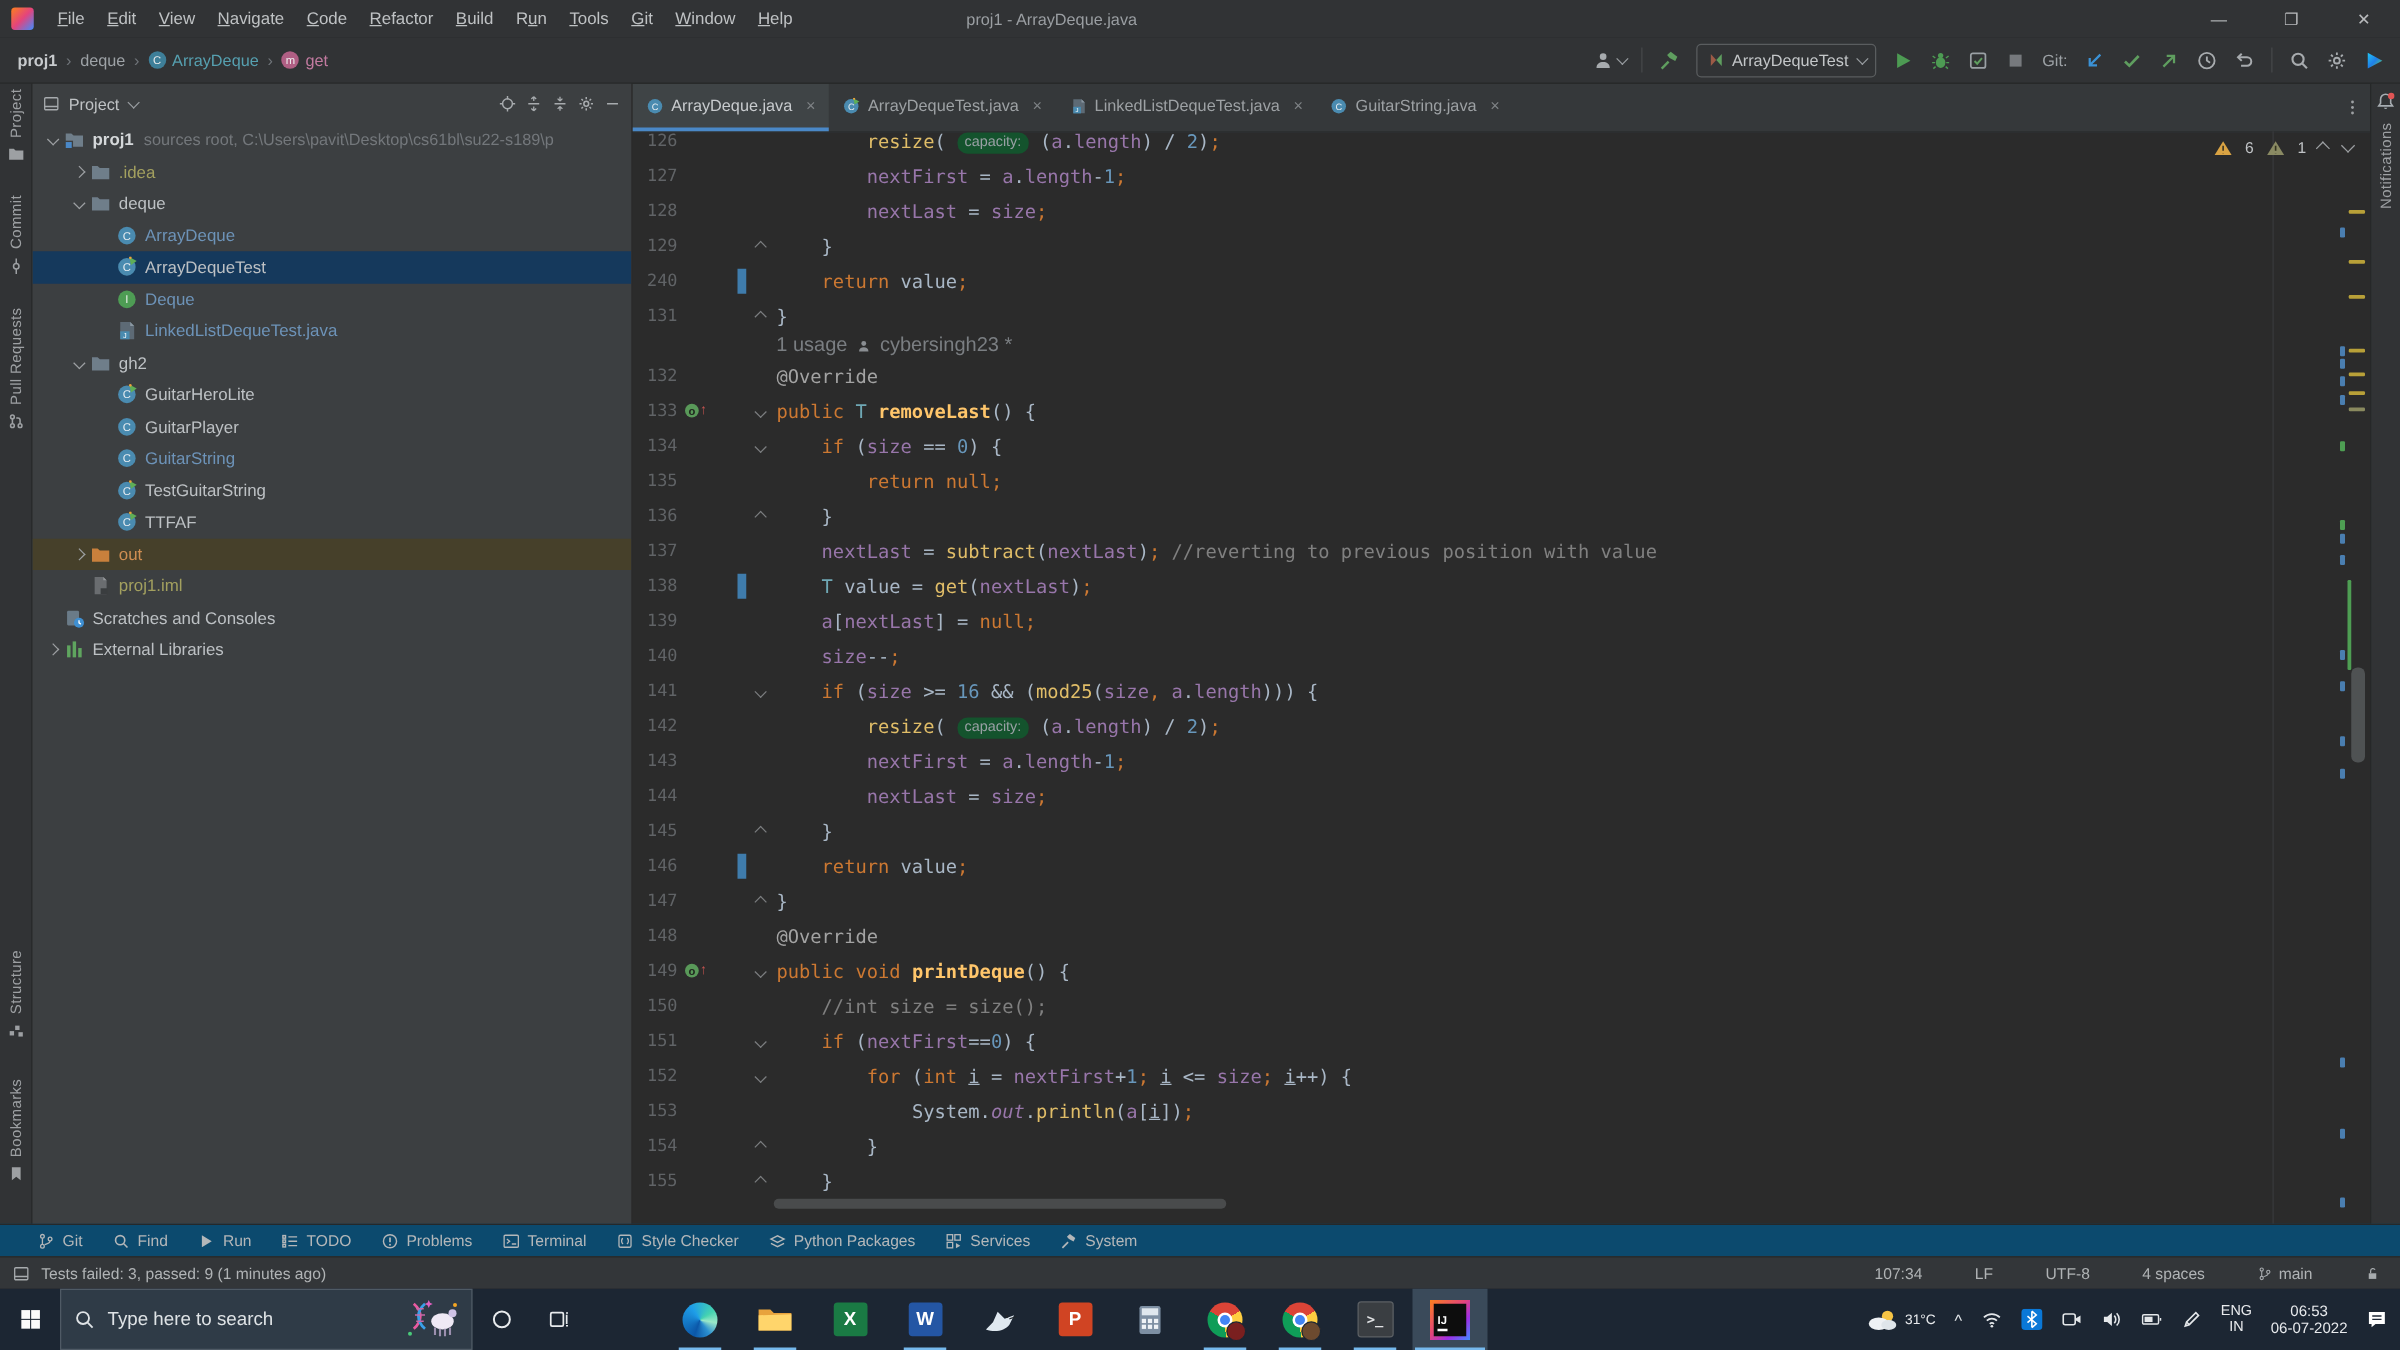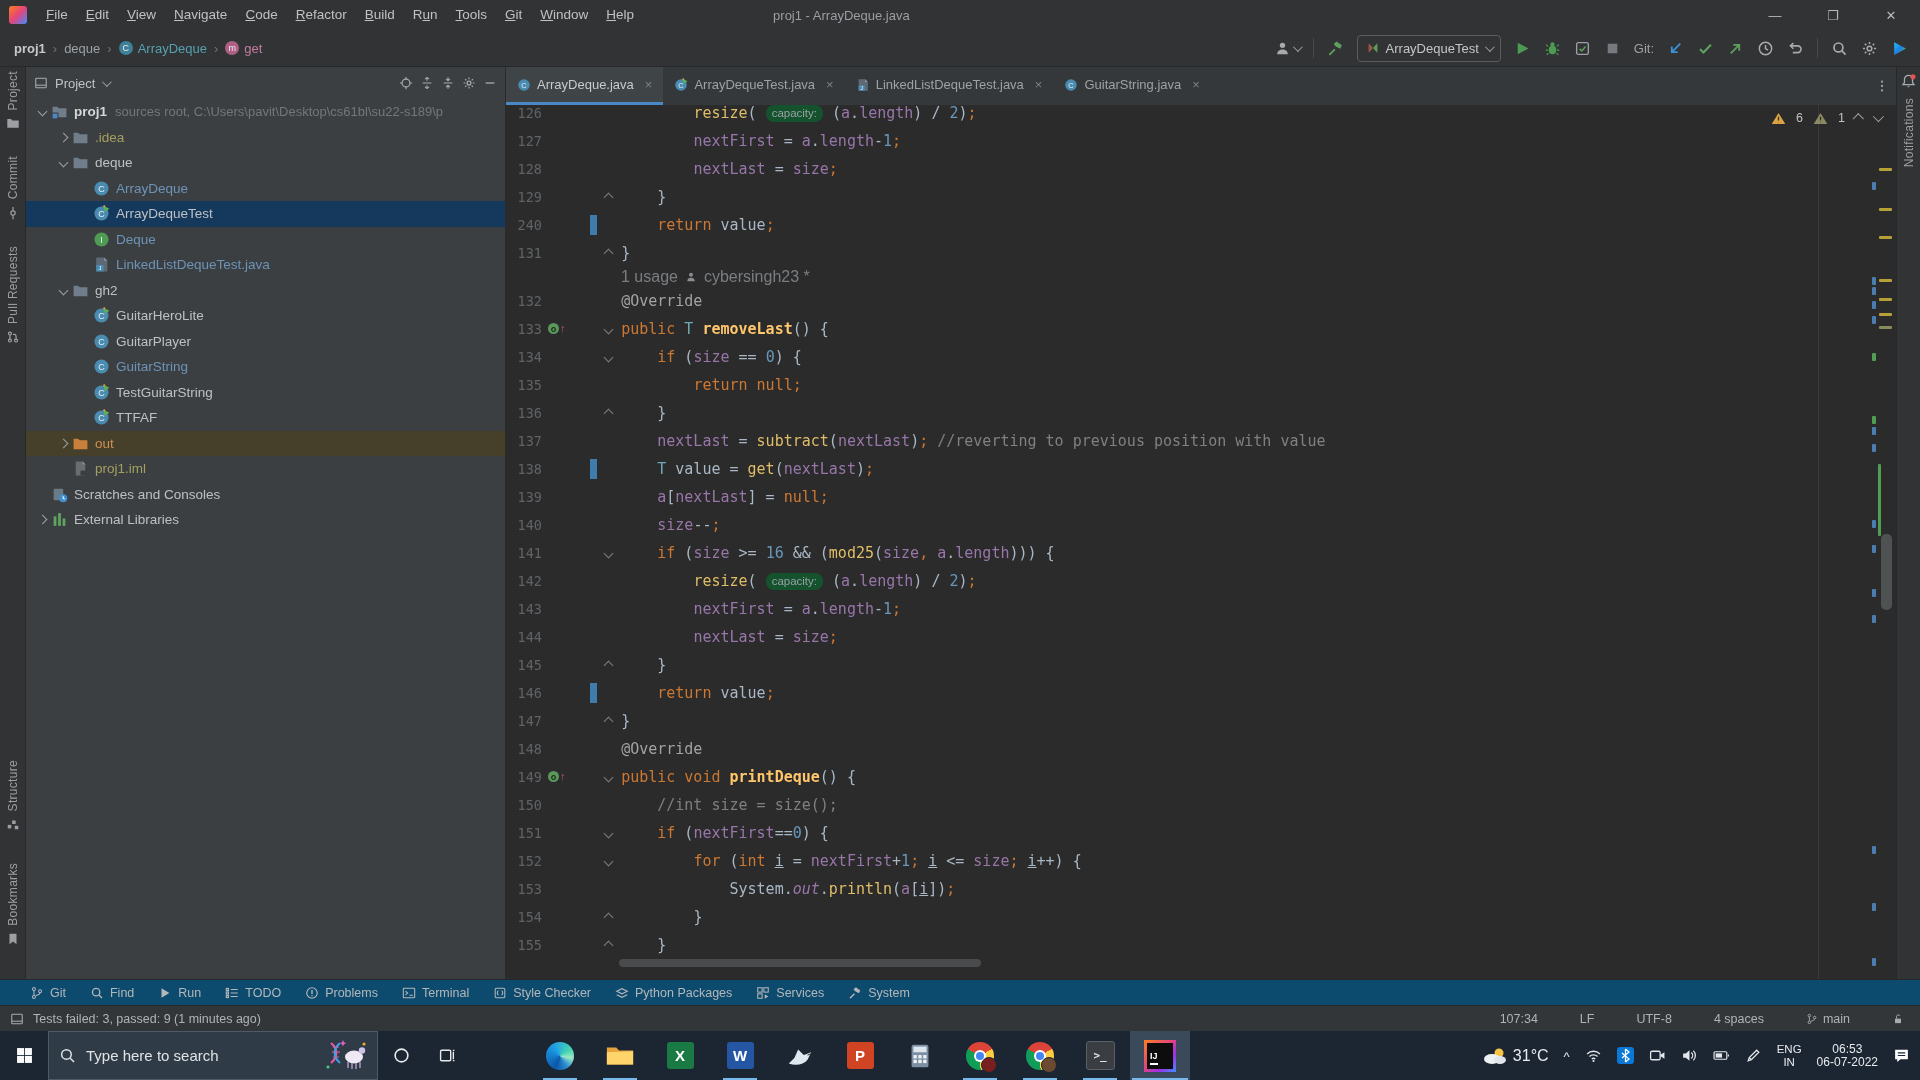--- a/index.html
+++ b/index.html
@@ -132,21 +132,21 @@
   .chrome{width:28px;height:28px;border-radius:50%;background:conic-gradient(from -60deg,#db4437 0 33%,#ffcd40 33% 66%,#0f9d58 66% 100%);position:relative;}
   .chrome::before{content:"";position:absolute;inset:8px;background:#fff;border-radius:50%;}
   .chrome::after{content:"";position:absolute;inset:10px;background:#4285f4;border-radius:50%;}
   .chrome .av{position:absolute;right:-3px;bottom:-3px;width:14px;height:14px;border-radius:50%;border:1px solid #1c2633;z-index:2;}
   .term{width:27px;height:27px;background:#3a3e42;border:1px solid #5c6064;border-radius:3px;color:#e0e2e4;font:bold 11px "DejaVu Sans Mono",monospace;display:flex;align-items:center;justify-content:center;}
   .ij{width:32px;height:32px;background:linear-gradient(135deg,#fc801d,#e4447c 45%,#9f2ee6 70%,#3f8cff);display:flex;align-items:center;justify-content:center;}
   .ij .in{width:26px;height:26px;background:#0d0d0d;position:relative;}
   .ij .in .t{position:absolute;left:3px;bottom:8px;color:#fff;font:bold 9px "Liberation Sans";}
   .ij .in .bar{position:absolute;left:3px;bottom:4px;width:8px;height:2px;background:#fff;}
   #tray{margin-left:auto;display:flex;align-items:center;gap:15px;padding-right:10px;}
-  .trayitem{display:flex;align-items:center;gap:5px;color:#e8eaed;font-size:16px;}
+  .trayitem{display:flex;align-items:center;gap:5px;color:#e8eaed;font-size:11px;}
   .stack{display:flex;flex-direction:column;align-items:center;line-height:13px;font-size:11.5px;color:#e8eaed;}
   .stack.right{align-items:center;font-size:12px;}
   #chevup{color:#dfe3e6;font-size:13px;transform:translateY(1px);}
 </style>
 </head>
 <body>
 
 <div id="root">
 
   <div id="titlebar">

